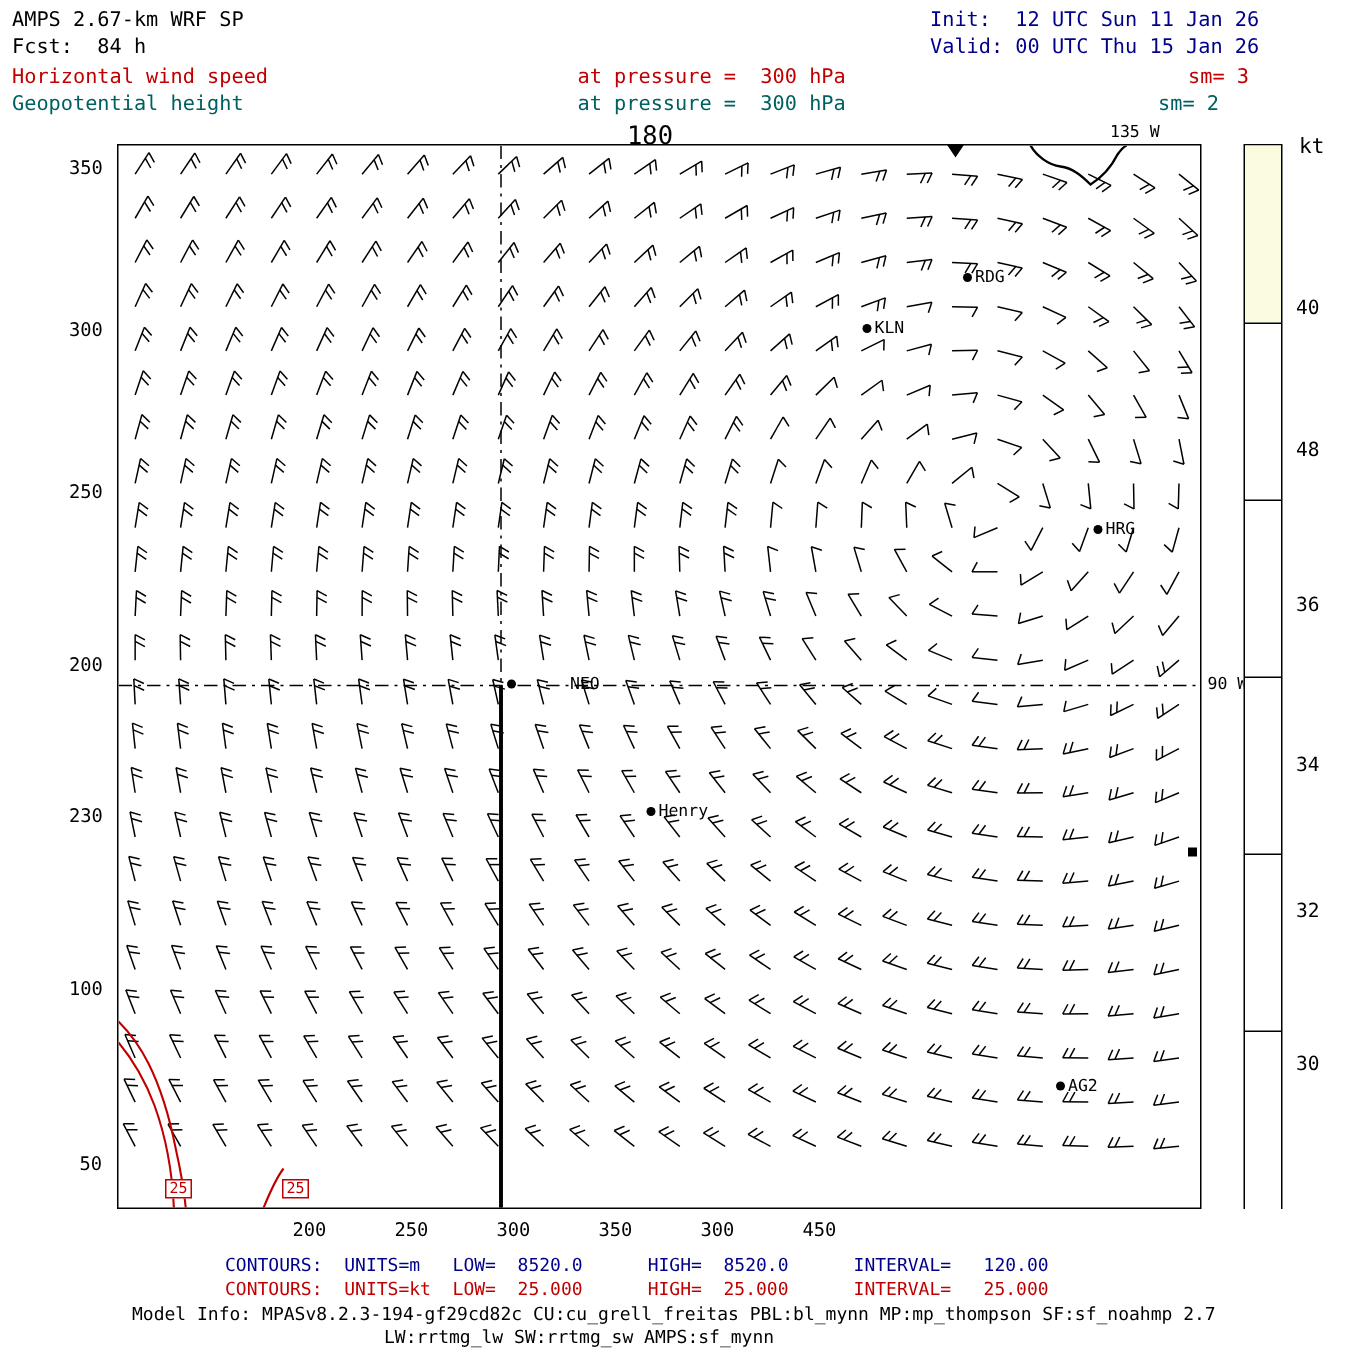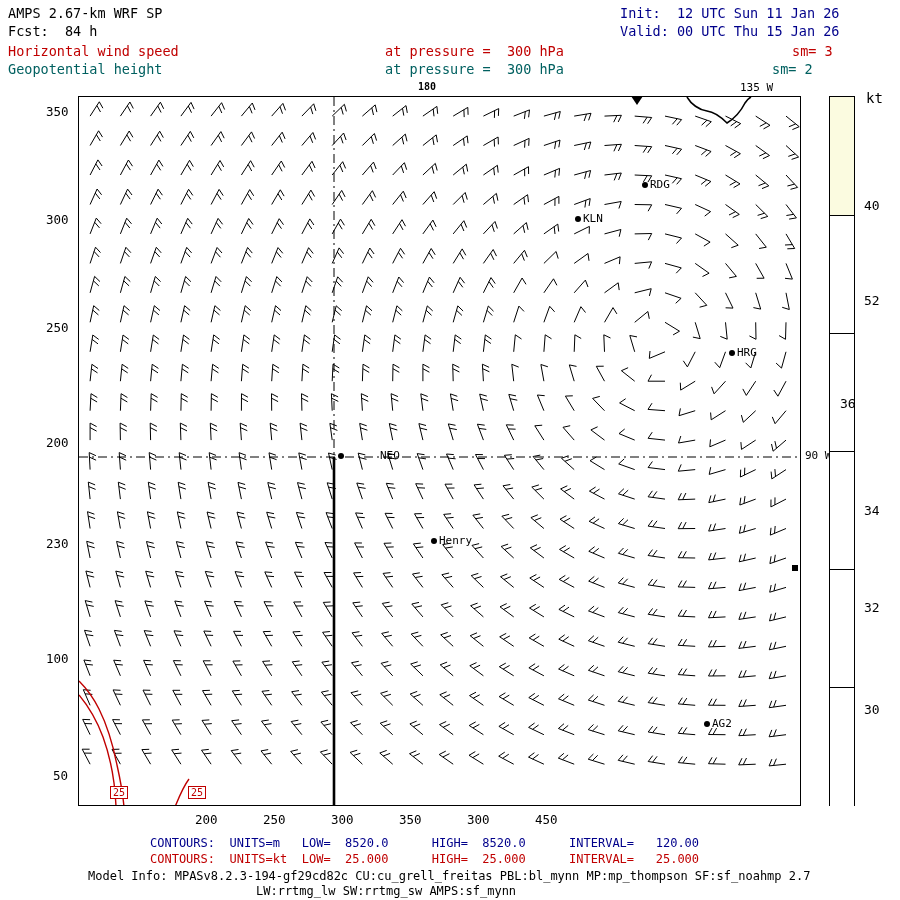--- a/index.html
+++ b/index.html
@@ -29,21 +29,21 @@
 <div class="abs hdr blk" style="left:8px;top:23px;">Fcst:  84 h</div>
 <div class="abs hdr red" style="left:8px;top:43px;">Horizontal wind speed</div>
 <div class="abs hdr teal" style="left:8px;top:61px;">Geopotential height</div>
 <div class="abs hdr red" style="left:385px;top:43px;">at pressure =  300 hPa</div>
 <div class="abs hdr teal" style="left:385px;top:61px;">at pressure =  300 hPa</div>
 <div class="abs hdr red" style="left:772px;top:43px;margin-left:20px;">sm= 3</div>
 <div class="abs hdr teal" style="left:772px;top:61px;">sm= 2</div>
 <div class="abs hdr blue" style="left:620px;top:5px;">Init:  12 UTC Sun 11 Jan 26</div>
 <div class="abs hdr blue" style="left:620px;top:23px;">Valid: 00 UTC Thu 15 Jan 26</div>
 
-<div class="abs" style="left:418px;top:81px;font-size:10px;color:#000;font-weight:bold;">180</div>
+<div class="abs" style="left:418px;top:81px;font-size:17px;color:#000;">180</div>
 <div class="abs" style="left:740px;top:81px;font-size:11px;color:#000;">135 W</div>
 <div class="abs" style="left:805px;top:449px;font-size:11px;color:#000;">90 W</div>
 
 <div id="plotbox">
   <svg id="plotsvg" width="723" height="710" viewBox="0 0 723 710">
     <g id="barbs" stroke="#000" stroke-width="1" fill="none">
         <line x1="11.1" y1="19.1" x2="20.3" y2="4.8"></line>
         <line x1="20.3" y1="4.8" x2="23.9" y2="11.2"></line>
         <line x1="17.9" y1="8.6" x2="21.5" y2="15.0"></line>
         <line x1="11.1" y1="48.5" x2="19.6" y2="33.8"></line>
@@ -1656,22 +1656,22 @@
 <div id="cbar">
   <div class="seg" style="top:0;height:118px;background:#fbfbe0;"></div>
   <div class="seg" style="top:118px;height:592px;background:#ffffff;"></div>
   <div class="seg" style="top:118px;height:1px;background:#000;"></div>
   <div class="seg" style="top:236px;height:1px;background:#000;"></div>
   <div class="seg" style="top:354px;height:1px;background:#000;"></div>
   <div class="seg" style="top:472px;height:1px;background:#000;"></div>
   <div class="seg" style="top:590px;height:1px;background:#000;"></div>
 </div>
 <div class="cblab" style="left:864px;top:198px;">40</div>
-<div class="cblab" style="left:864px;top:293px;">52</div>
-<div class="cblab" style="left:840px;top:396px;text-align:center;">36</div>
+<div class="cblab" style="left:864px;top:293px;">48</div>
+<div class="cblab" style="left:864px;top:396px;text-align:center;">36</div>
 <div class="cblab" style="left:864px;top:503px;">34</div>
 <div class="cblab" style="left:864px;top:600px;">32</div>
 <div class="cblab" style="left:864px;top:702px;">30</div>
 
 <div id="stations">
     <div class="dot" style="left: 642px; top: 182px;"></div>
     <div class="stn" style="left: 650px; top: 178px;">RDG</div>
     <div class="dot" style="left: 575px; top: 216px;"></div>
     <div class="stn" style="left: 583px; top: 212px;">KLN</div>
     <div class="dot" style="left: 729px; top: 350px;"></div>

